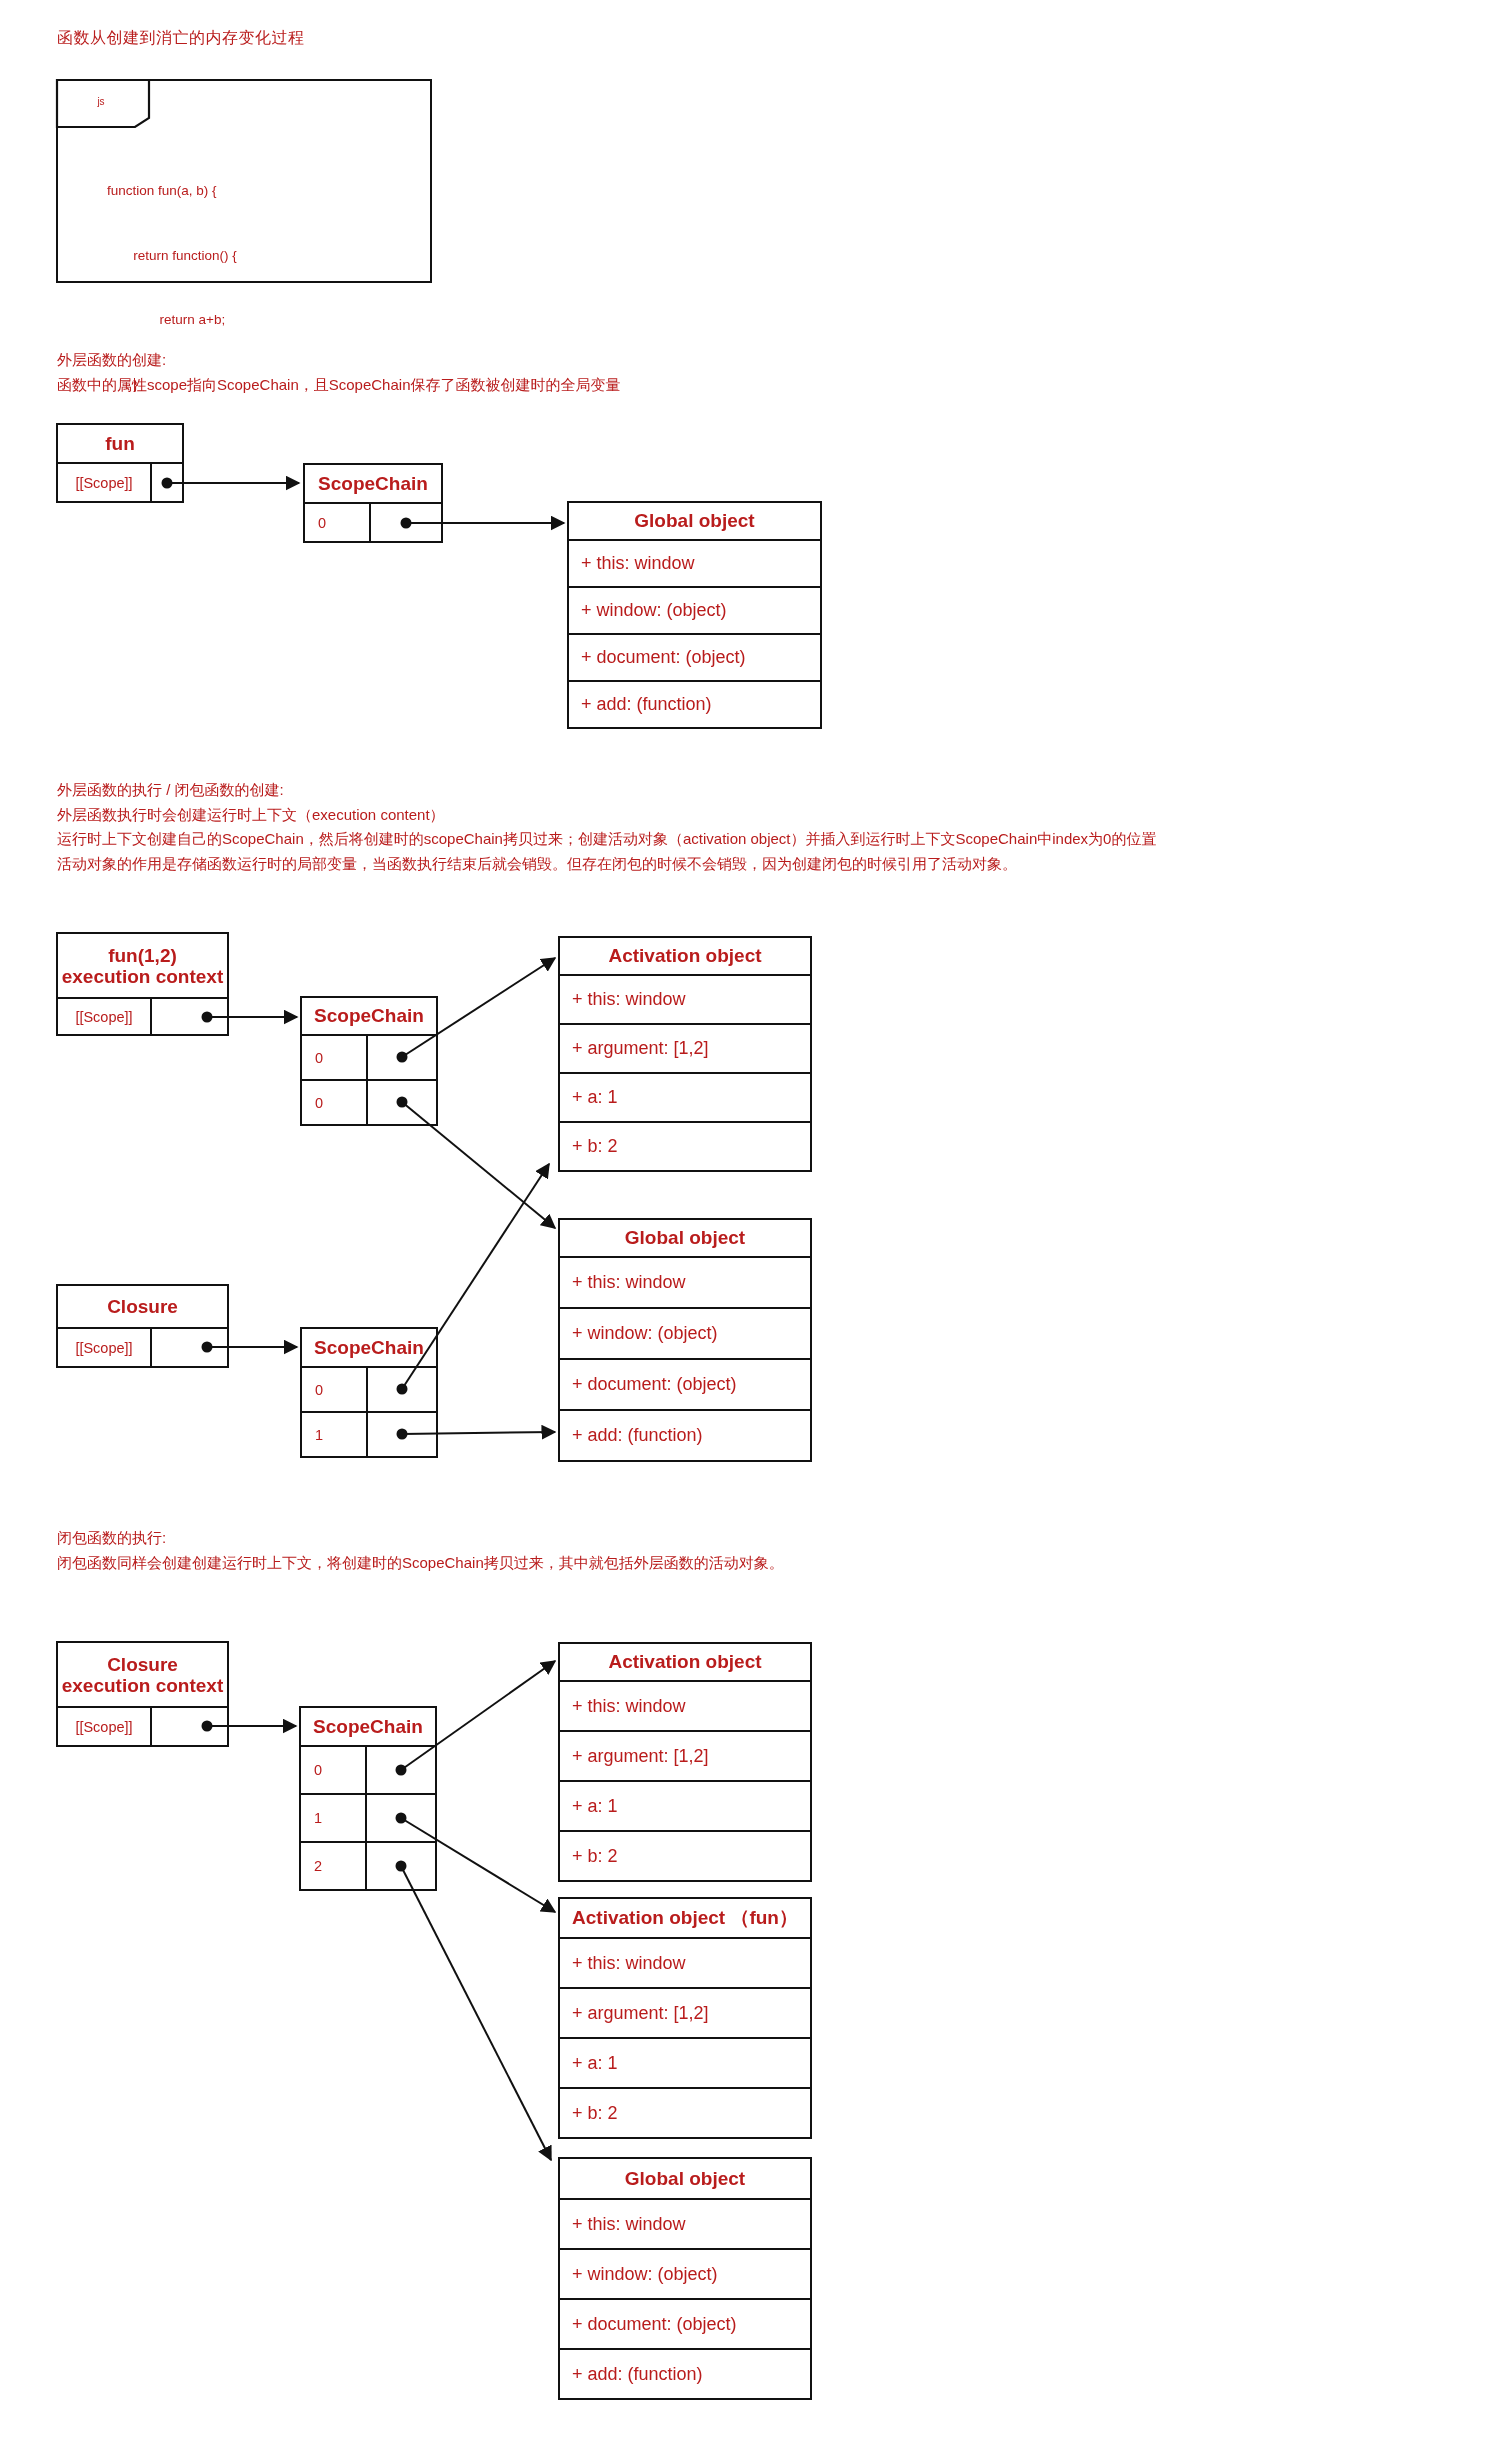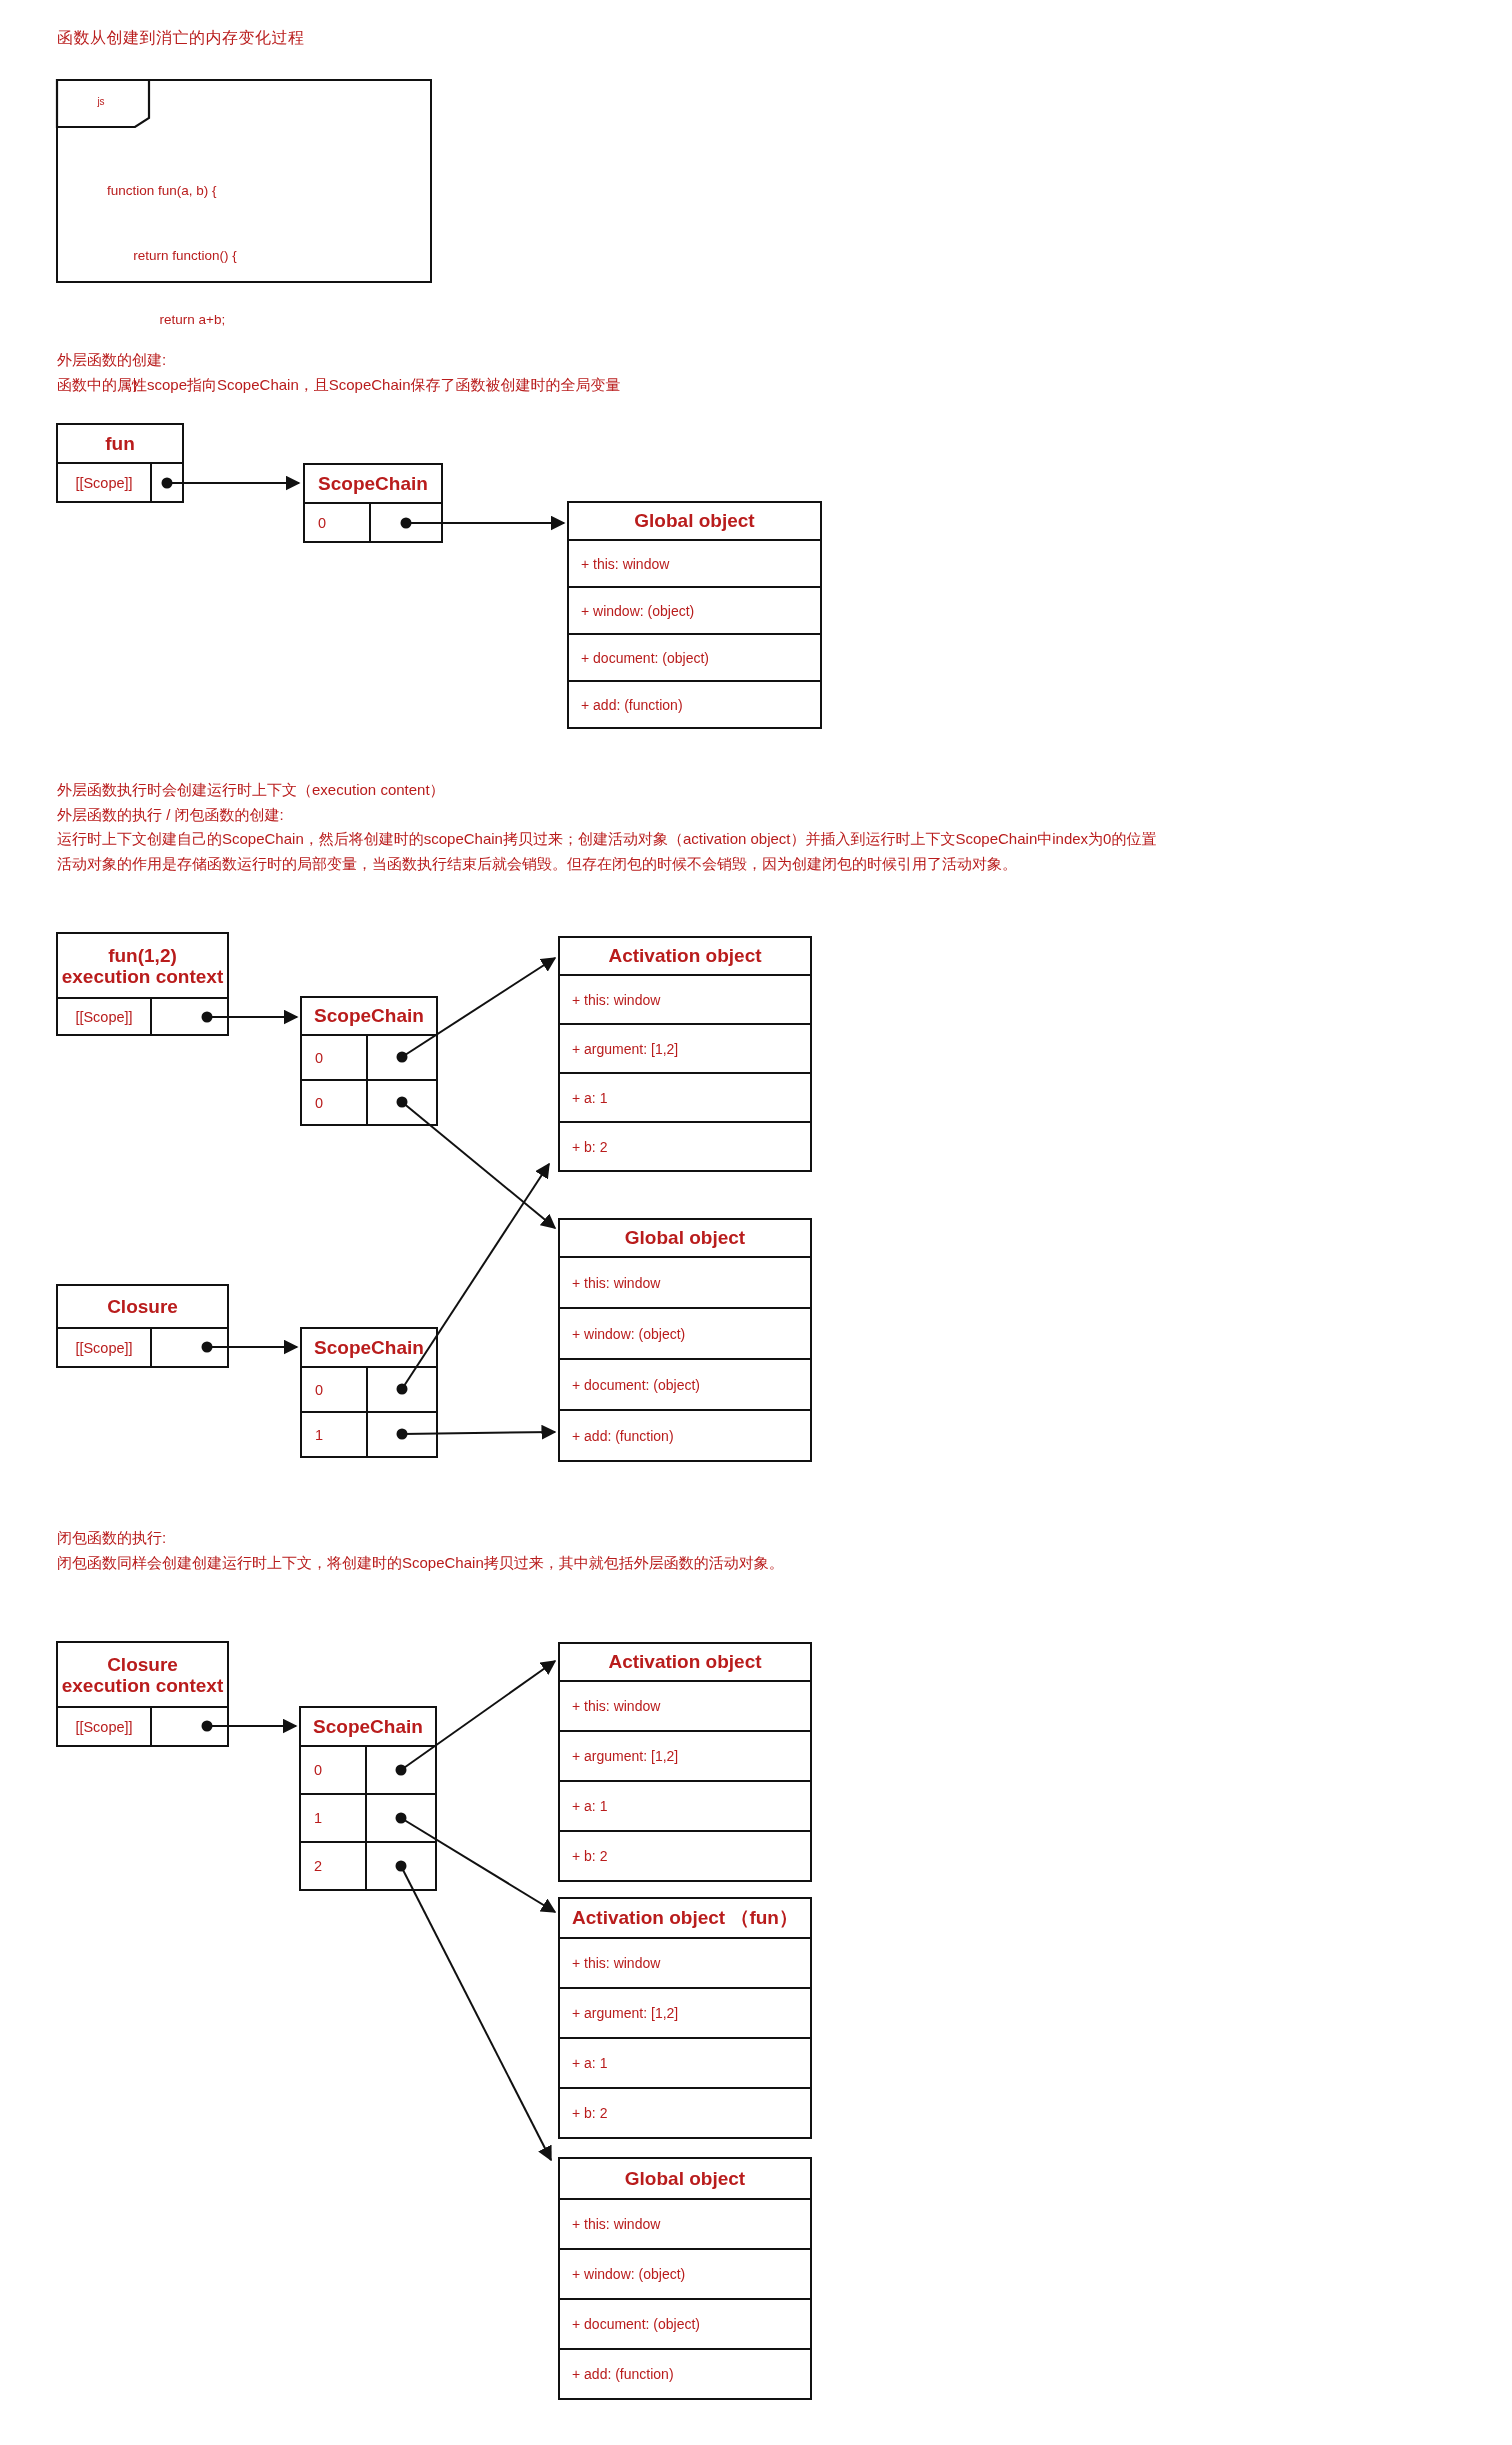--- a/index.html
+++ b/index.html
@@ -9,21 +9,21 @@
   .para{position:absolute;left:57px;font-size:15px;line-height:24.5px;white-space:nowrap;}
   
   .box{position:absolute;background:#fff;border:2px solid #111;box-sizing:border-box;}
   .hdr{font-weight:700;font-size:19px;display:flex;align-items:center;justify-content:center;text-align:center;}
   .hdr2{flex-direction:column;line-height:21px;}
   .srow{border-top:2px solid #111;display:flex;}
   .scell{display:flex;align-items:center;justify-content:center;font-size:14.5px;border-right:2px solid #111;}
   .dcell{flex:1;}
   .nrow{border-top:2px solid #111;display:flex;}
   .ncell{display:flex;align-items:center;padding-left:13px;font-size:14.5px;border-right:2px solid #111;box-sizing:content-box;}
-  .orow{border-top:2px solid #111;display:flex;align-items:center;padding-left:12px;font-size:14px;}
+  .orow{border-top:2px solid #111;display:flex;align-items:center;padding-left:12px;font-size:18px;}
   
   .codebox{position:absolute;left:56px;top:79px;width:376px;height:204px;border:2px solid #111;box-sizing:border-box;}
   .tabsvg{position:absolute;left:54px;top:77px;}
   .tablabel{position:absolute;left:56px;top:79px;width:90px;height:45px;display:flex;align-items:center;justify-content:center;font-size:10px;}
   .code{position:absolute;left:107px;top:137px;font-size:13.5px;line-height:21.5px;white-space:pre;}
   .overlay{position:absolute;left:0;top:0;pointer-events:none;}
 </style>
 </head>
 <body>
 
@@ -67,22 +67,22 @@
 
   <div class="box" style="left:567px;top:501px;width:255px;">
     <div class="hdr" style="height:36px;">Global object</div>
     <div class="orow" style="height:45px;">+ this: window</div>
     <div class="orow" style="height:45px;">+ window: (object)</div>
     <div class="orow" style="height:45px;">+ document: (object)</div>
     <div class="orow" style="height:45px;">+ add: (function)</div>
   </div>
 
   <div class="para" style="top:778px;">
+    <div>外层函数的执行 / 闭包函数的创建:</div>
     <div>外层函数执行时会创建运行时上下文（execution content）</div>
-    <div>外层函数的执行 / 闭包函数的创建:</div>
     <div>运行时上下文创建自己的ScopeChain，然后将创建时的scopeChain拷贝过来；创建活动对象（activation object）并插入到运行时上下文ScopeChain中index为0的位置</div>
     <div>活动对象的作用是存储函数运行时的局部变量，当函数执行结束后就会销毁。但存在闭包的时候不会销毁，因为创建闭包的时候引用了活动对象。</div>
   </div>
 
   <div class="box" style="left:56px;top:932px;width:173px;">
     <div class="hdr hdr2" style="height:63px;">
       <span>fun(1,2)</span>
       <span>execution context</span>
     </div>
     <div class="srow" style="height:35px;">

